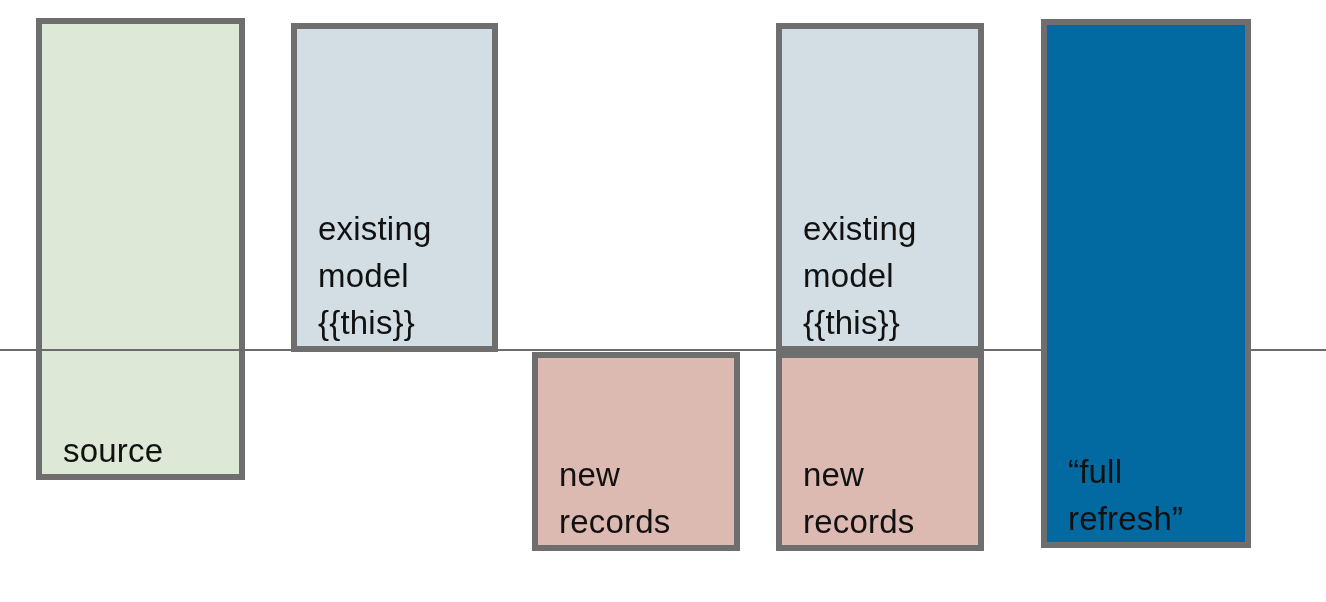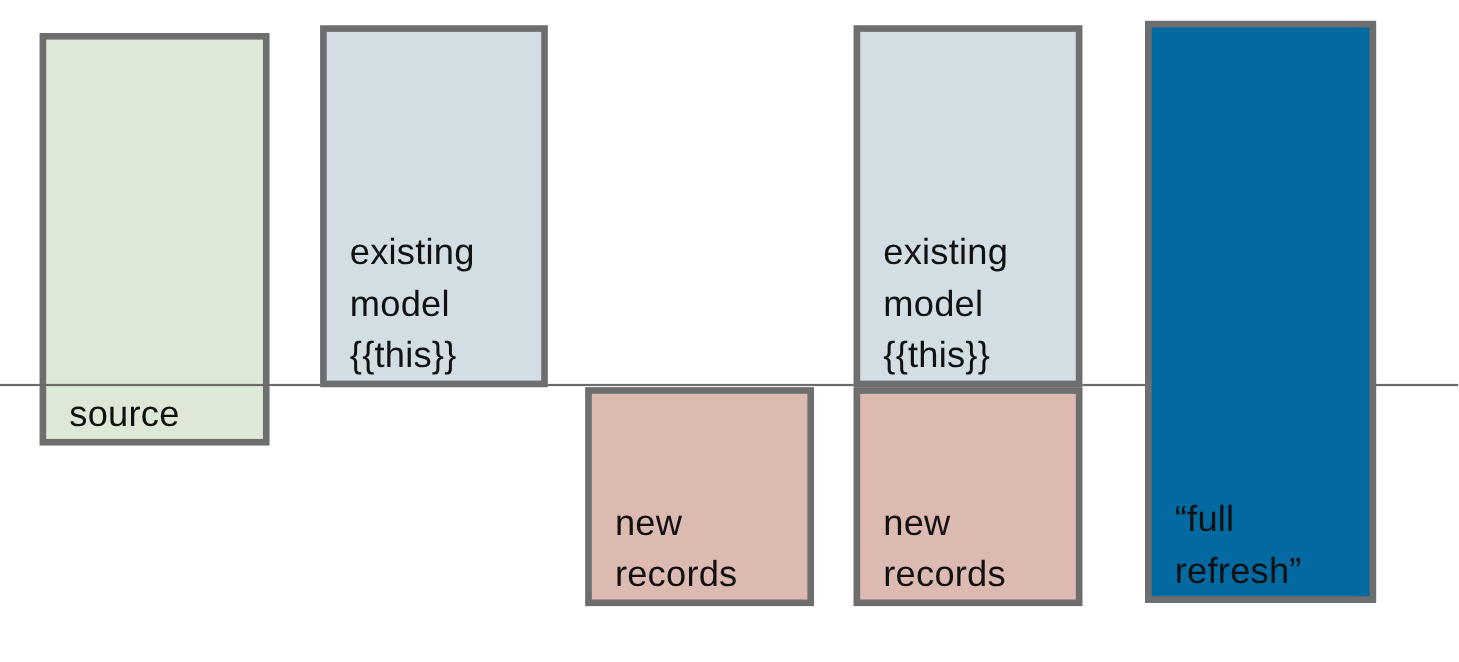--- a/index.html
+++ b/index.html
@@ -33,21 +33,21 @@
   .box-label {
     display: block;
     padding-left: 21px;
     padding-right: 12px;
     font-size: 33px;
     line-height: 47px;
     color: #111111;
     white-space: pre-line;
     letter-spacing: 0.2px;
   }
-  .box-source       { left: 36px;   top: 30px;  width: 209px; height: 375px; }
+  .box-source       { left: 36px;   top: 18px;  width: 209px; height: 462px; }
   .box-existing-1   { left: 291px;  top: 23px;  width: 207px; height: 329px; }
   .box-new-1        { left: 532px;  top: 352px; width: 208px; height: 199px; }
   .box-existing-2   { left: 776px;  top: 23px;  width: 208px; height: 329px; }
   .box-new-2        { left: 776px;  top: 352px; width: 208px; height: 199px; }
   .box-full-refresh { left: 1041px; top: 19px;  width: 210px; height: 529px; }
 </style>
 </head>
 <body>
 
 <div class="canvas">

